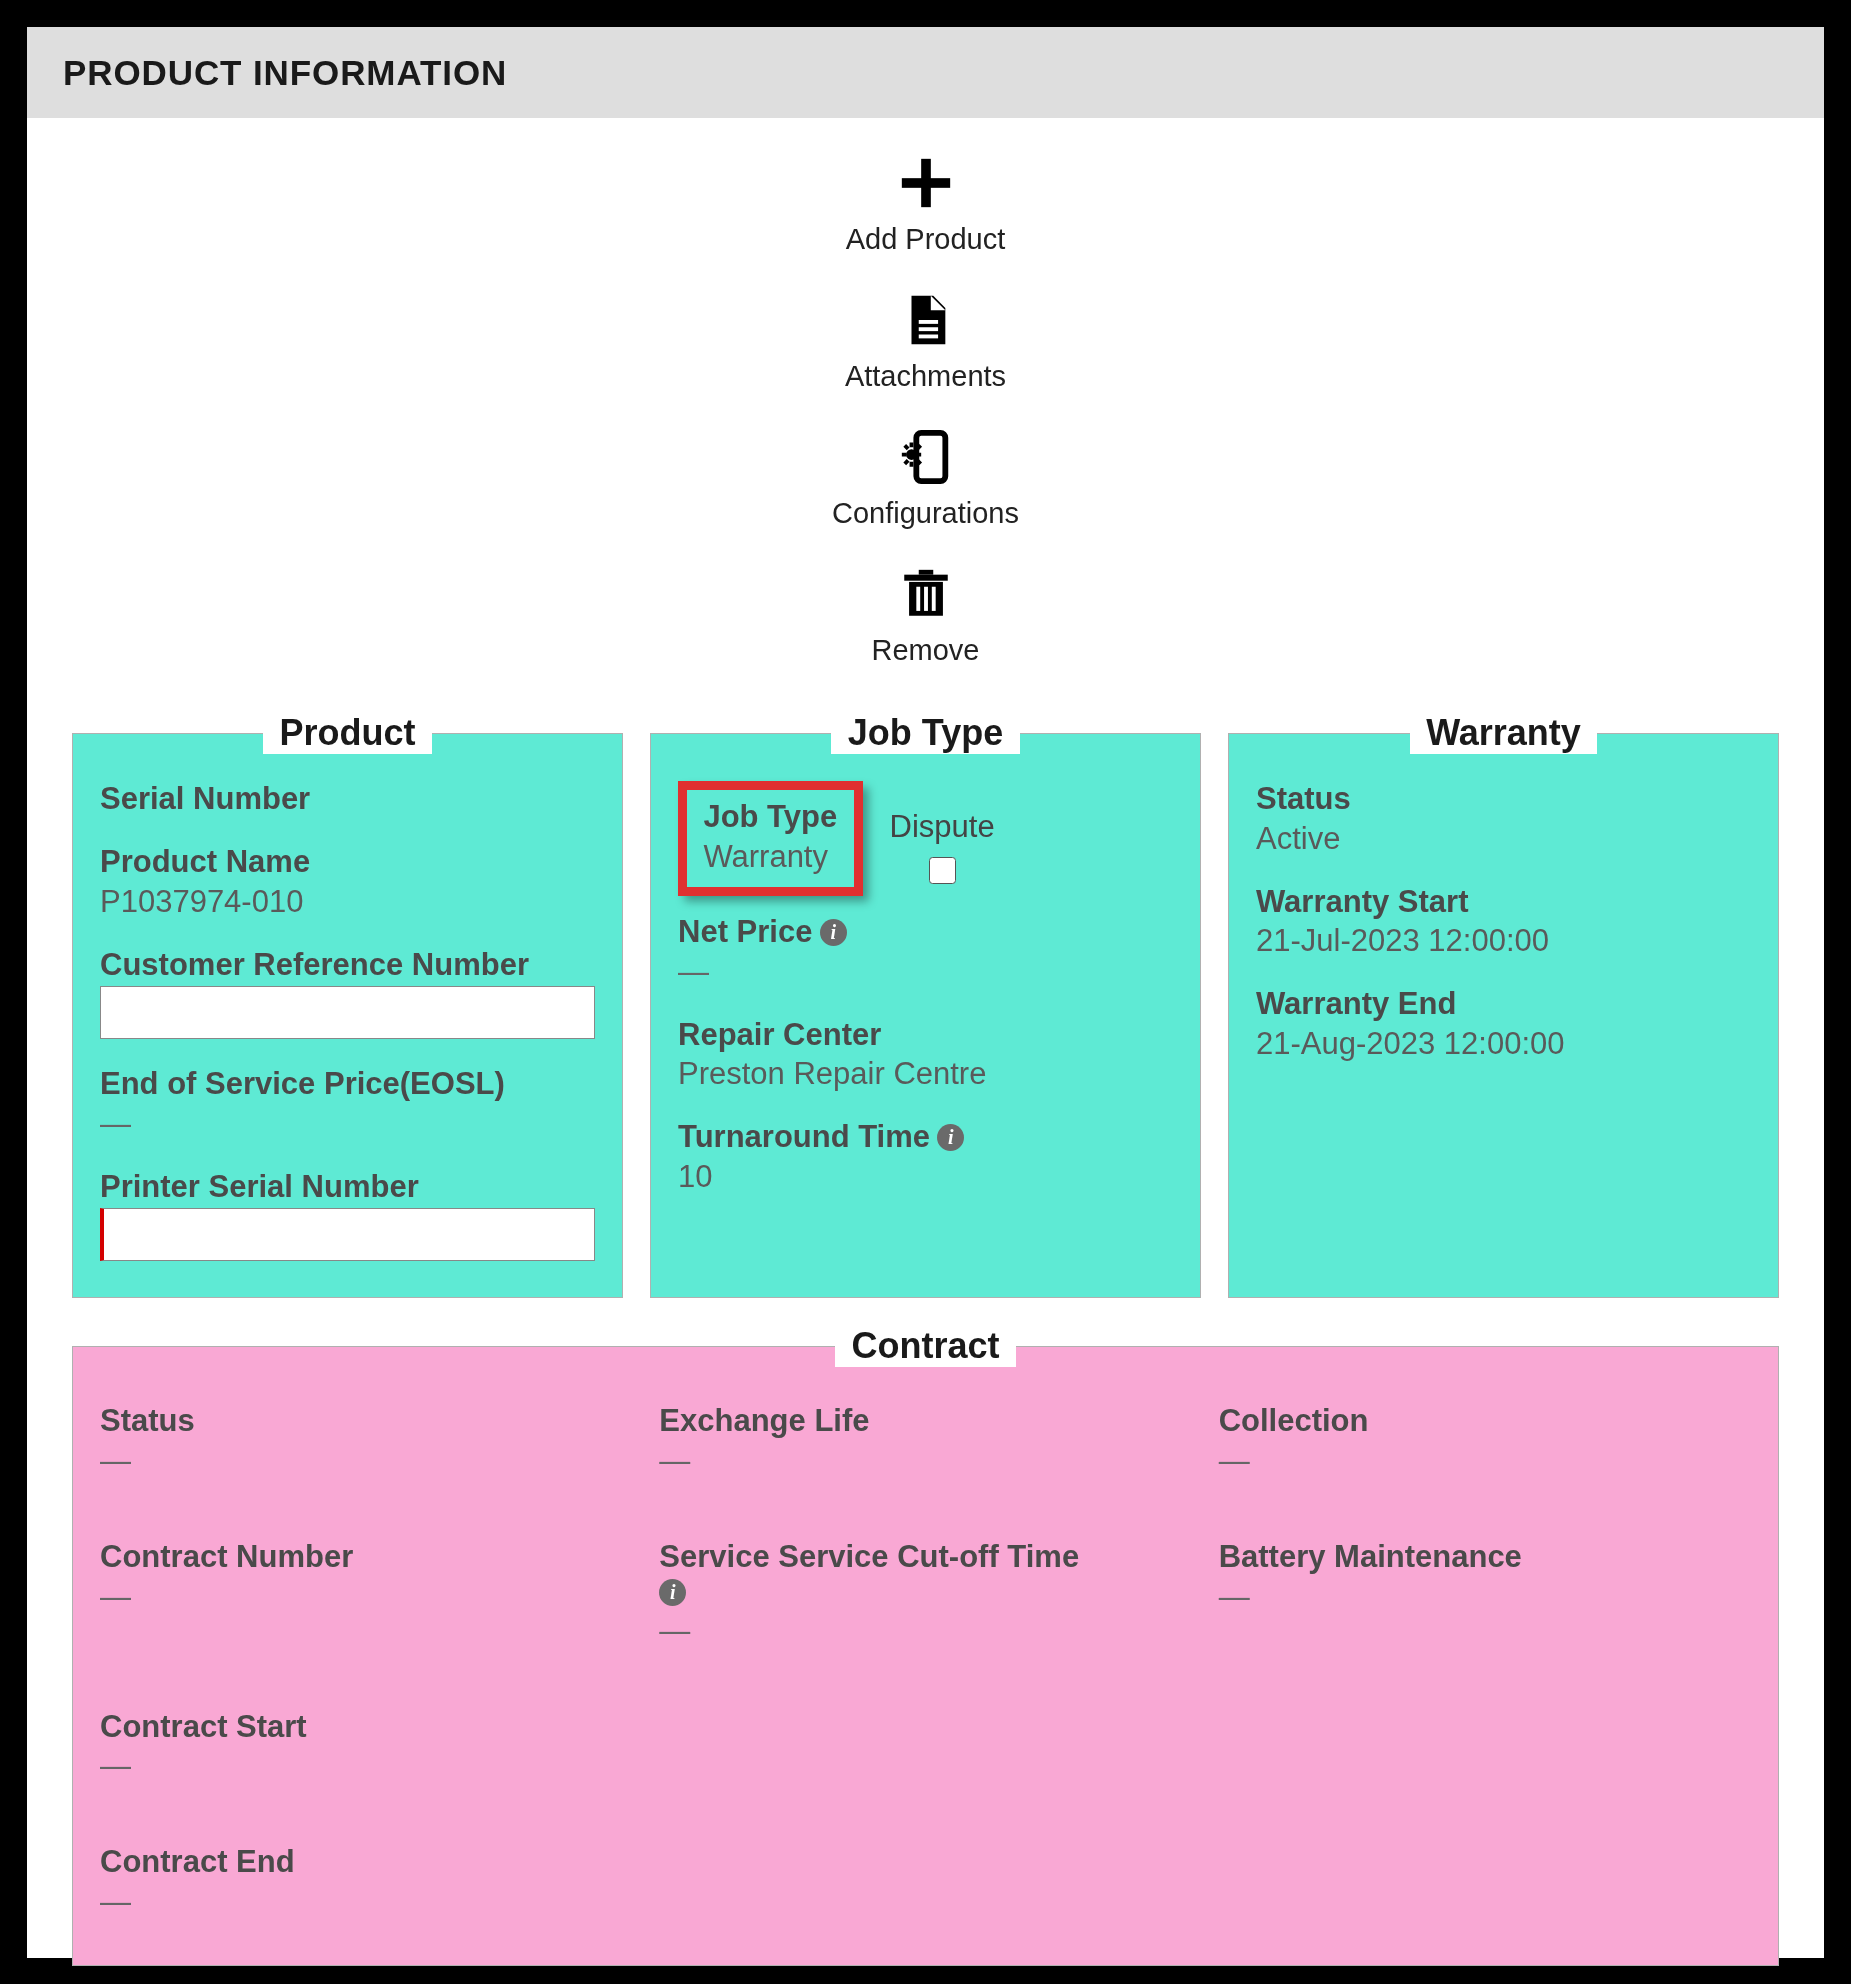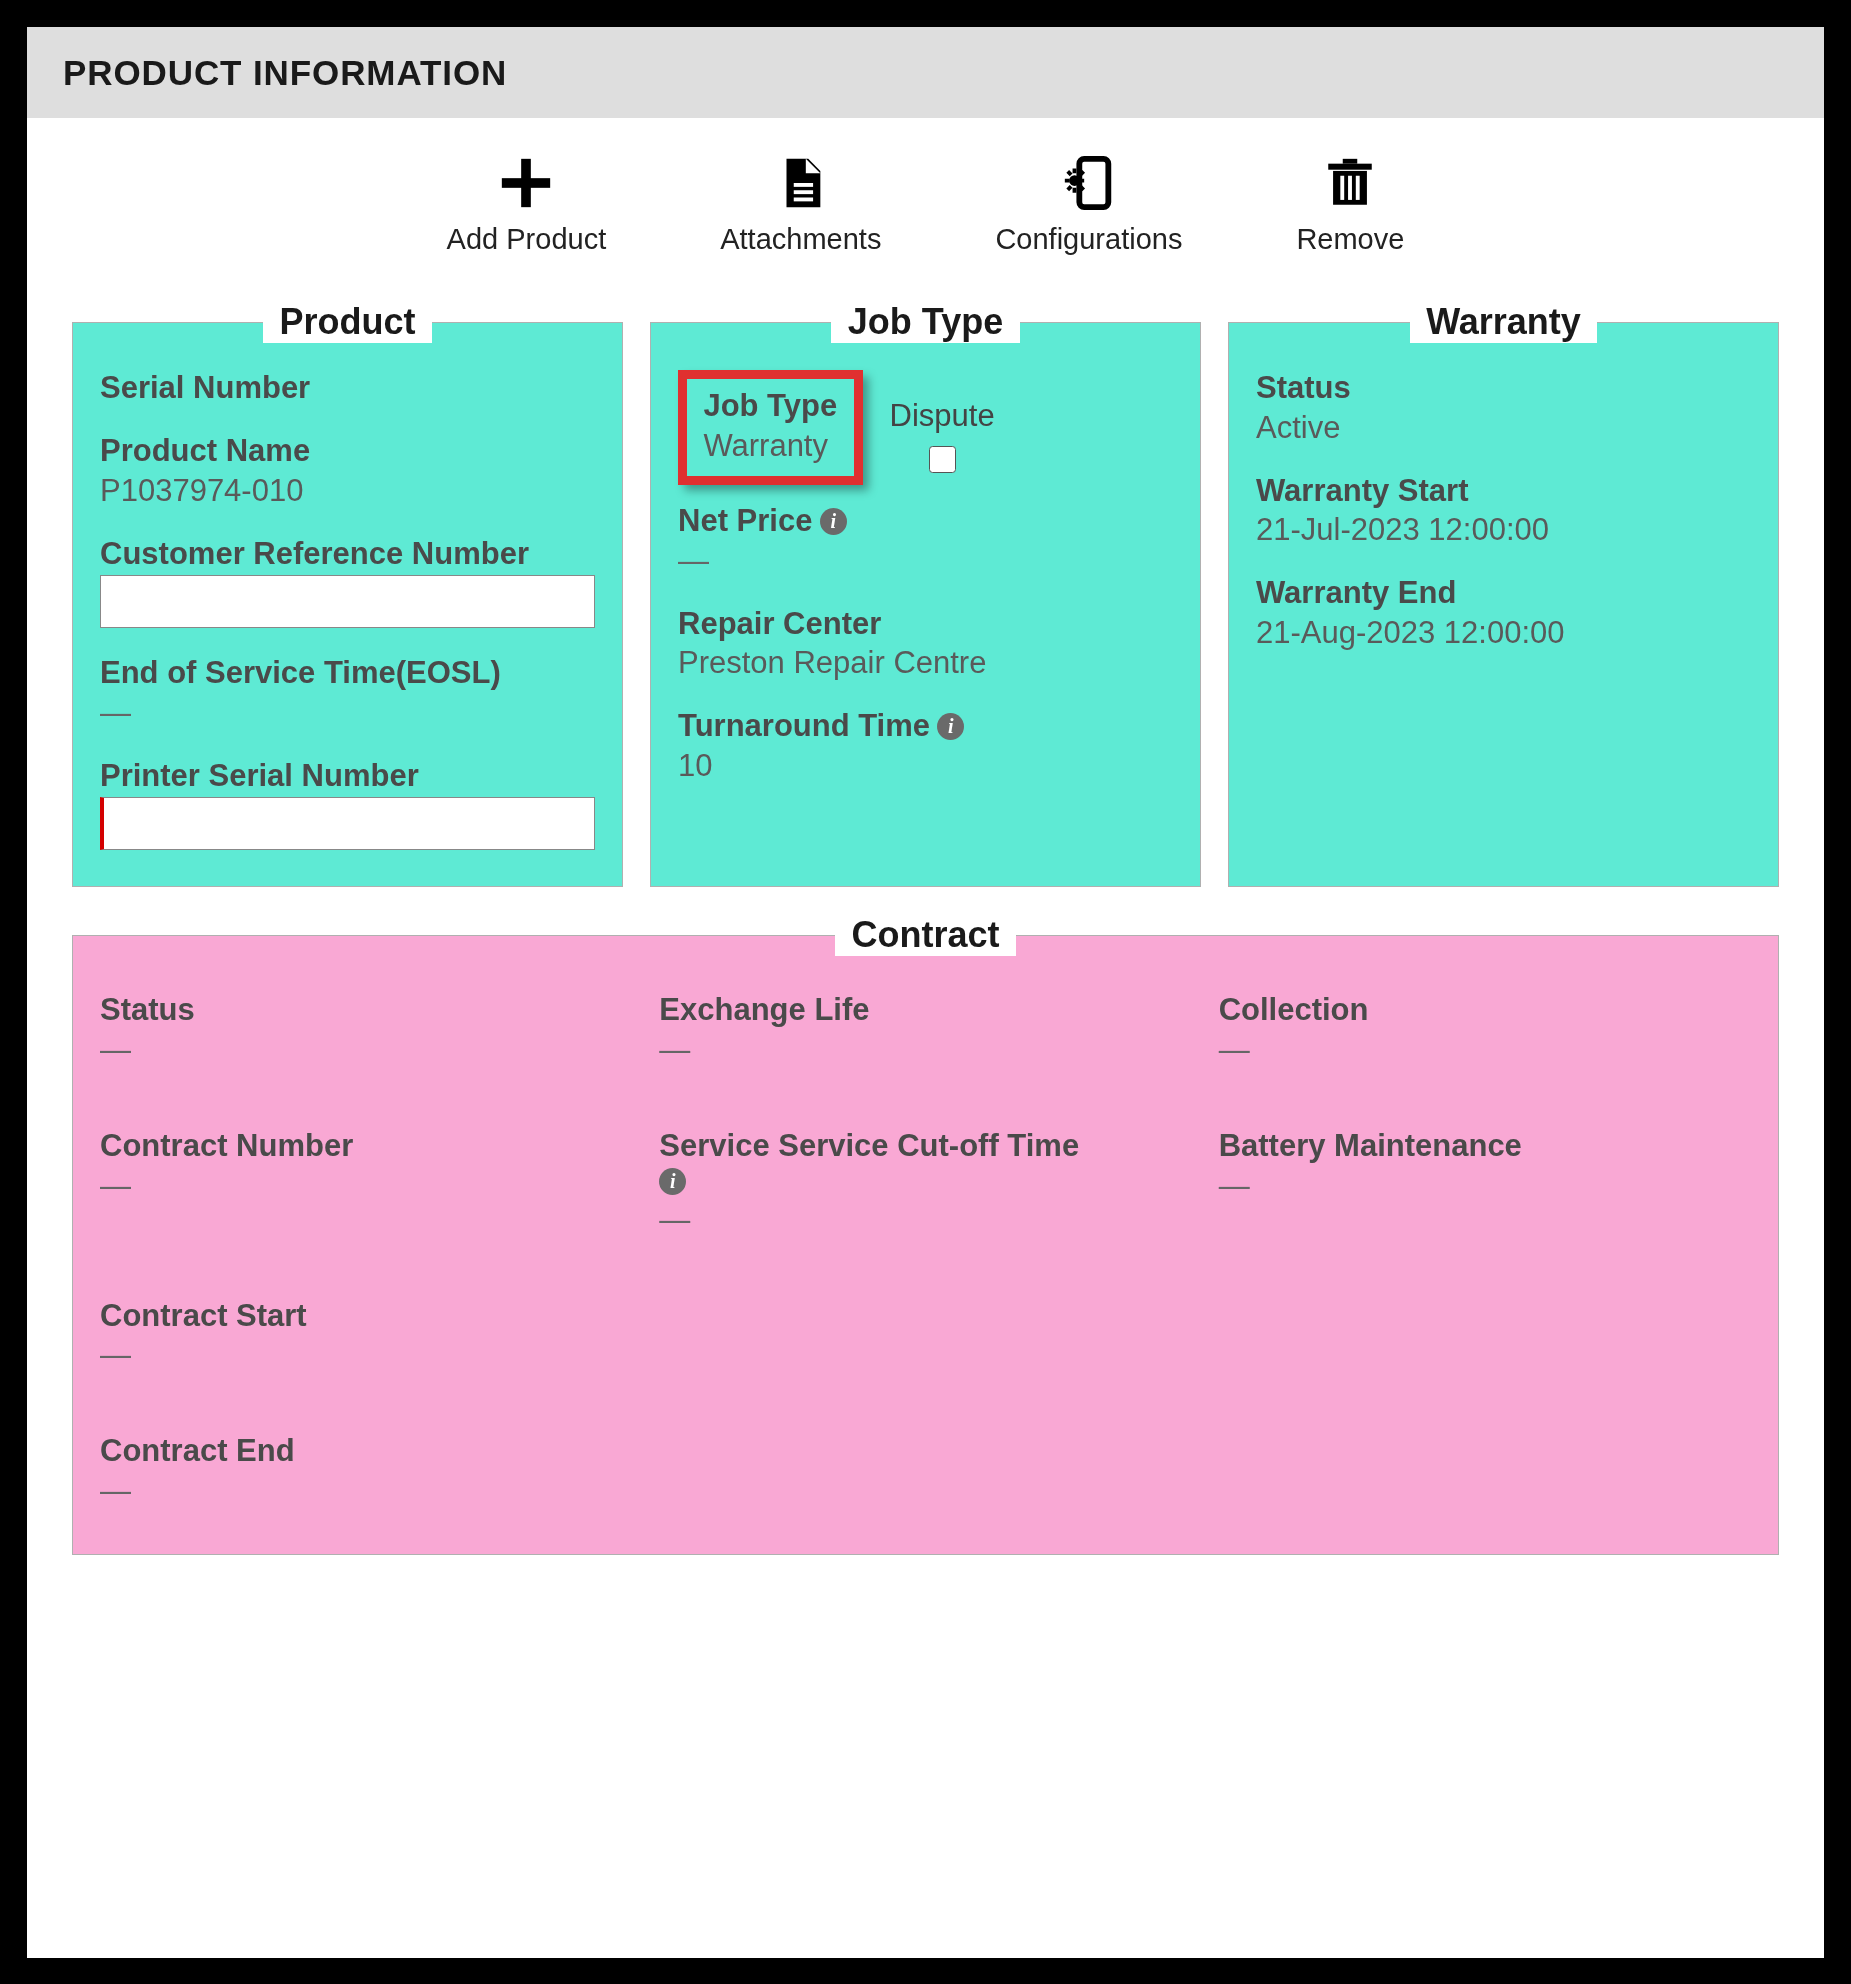--- a/index.html
+++ b/index.html
@@ -25,22 +25,23 @@
     background: #dedede;
     padding: 25.5px 36px;
     font-size: 35px;
     font-weight: bold;
     color: #1a1a1a;
     letter-spacing: 0.9px;
   }
   .toolbar {
     display: flex;
     justify-content: center;
-    gap: 114px;
+    gap: 35px;
     padding: 36px 0 45px 0;
+    flex-direction: column;
   }
   .toolbar-btn {
     display: flex;
     flex-direction: column;
     align-items: center;
     gap: 11px;
     cursor: pointer;
   }
   .toolbar-btn .icon {
     width: 58px;
@@ -238,21 +239,21 @@
         </div>
         <div class="field">
           <div class="field-label">Product Name</div>
           <div class="field-value">P1037974-010</div>
         </div>
         <div class="field">
           <div class="field-label">Customer Reference Number</div>
           <input type="text" class="text-input" value="" style="">
         </div>
         <div class="field">
-          <div class="field-label">End of Service Time(EOSL)</div>
+          <div class="field-label">End of Service Price(EOSL)</div>
           <div class="field-value dash">—</div>
         </div>
         <div class="field" style="margin-bottom:0">
           <div class="field-label">Printer Serial Number</div>
           <input type="text" class="text-input required" value="" style="">
         </div>
       </fieldset>
 
       <fieldset class="section">
         <legend>Job Type</legend>

